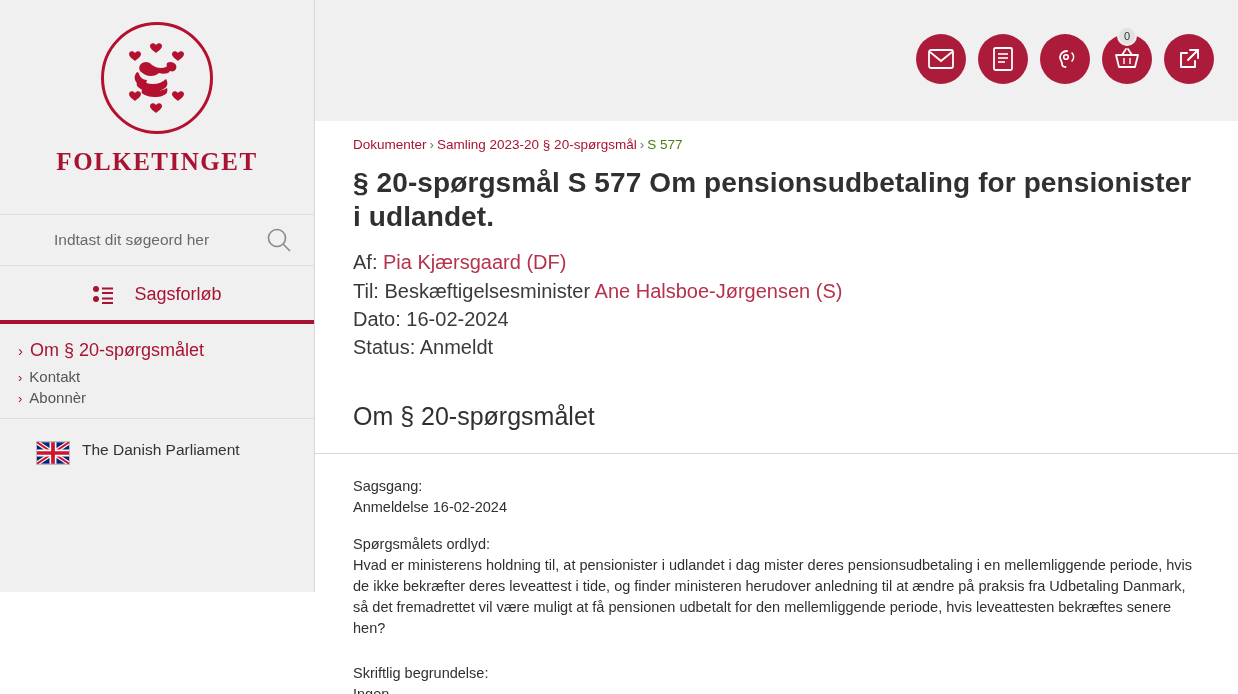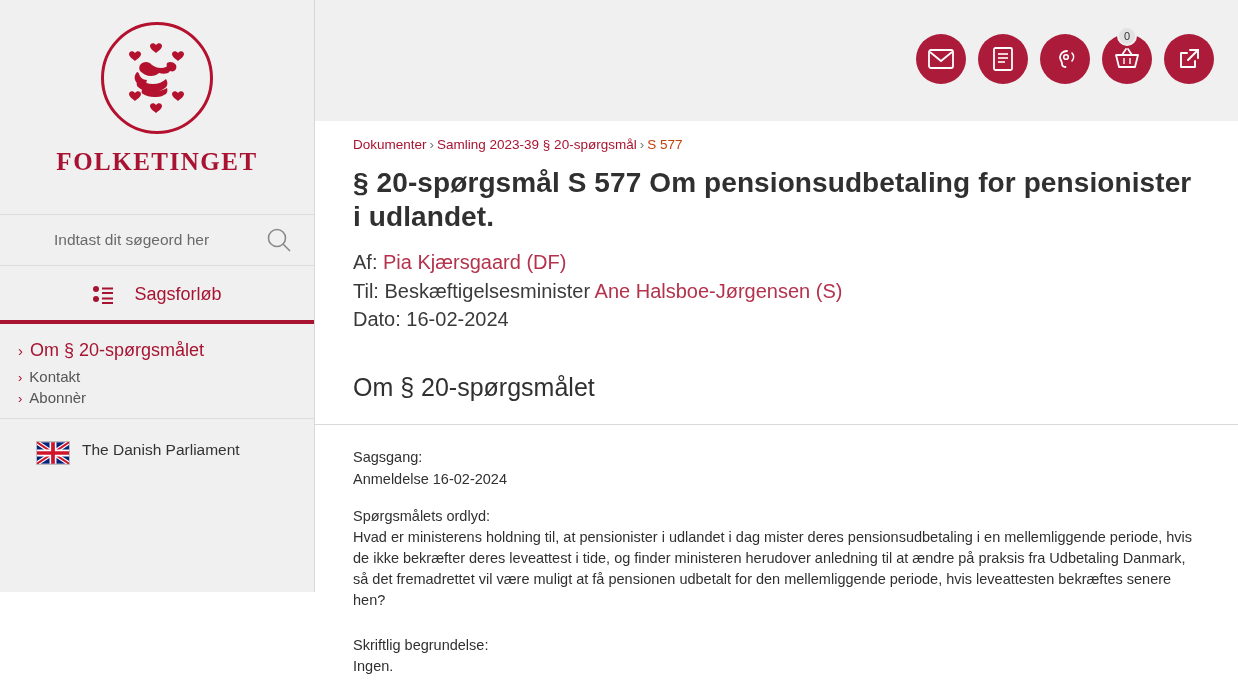--- a/index.html
+++ b/index.html
@@ -179,21 +179,21 @@
     top: 121px; left: 0; right: 0; bottom: 0;
     background: #ffffff;
   }
   .breadcrumb {
     padding: 16px 38px 0 38px;
     font-size: 13.5px;
     color: #555;
   }
   .breadcrumb a { color: #a81331; text-decoration: none; cursor: pointer; }
   .breadcrumb .sep { color: #777; margin: 0 3px; }
-  .breadcrumb .cur { color: #c2410c; margin-top: 27px; }
+  .breadcrumb .cur { color: #4d7c0f; margin-top: 27px; }
 
   h1.title {
     margin: 14px 38px 0 38px;
     font-size: 28px;
     font-weight: bold;
     line-height: 1.22;
     color: #303030;
     letter-spacing: .1px;
   }
   .meta {
@@ -359,29 +359,30 @@
             <line x1="21" y1="3" x2="11" y2="13" stroke="#fff" stroke-width="1.9" stroke-linecap="round"></line>
             <path d="M18 14 V20 H4 V6 H10" fill="none" stroke="#fff" stroke-width="1.9" stroke-linecap="round" stroke-linejoin="round"></path>
           </svg>
         </button>
       </div>
     </div>
 
     <div class="content-white">
 
       <div class="breadcrumb">
-        <a>Dokumenter</a><span class="sep">›</span><a>Samling 2023-39 § 20-spørgsmål</a><span class="sep">›</span><span class="cur">S 577</span>
+        <a>Dokumenter</a><span class="sep">›</span><a>Samling 2023-20 § 20-spørgsmål</a><span class="sep">›</span><span class="cur">S 577</span>
       </div>
 
       <h1 class="title">§ 20-spørgsmål S 577 Om pensionsudbetaling for pensionister i udlandet.</h1>
 
       <div class="meta">
         <div><span>Af: </span><a>Pia Kjærsgaard (DF)</a></div>
         <div><span>Til: Beskæftigelsesminister </span><a>Ane Halsboe-Jørgensen (S)</a></div>
         <div>Dato: 16-02-2024</div>
+        <div>Status: Anmeldt</div>
       </div>
 
       <h2 class="section">Om § 20-spørgsmålet</h2>
       <div class="divider"></div>
 
       <div class="body-text">
         <p>
           <span>Sagsgang:</span><br>
           <span>Anmeldelse 16-02-2024</span>
         </p>

